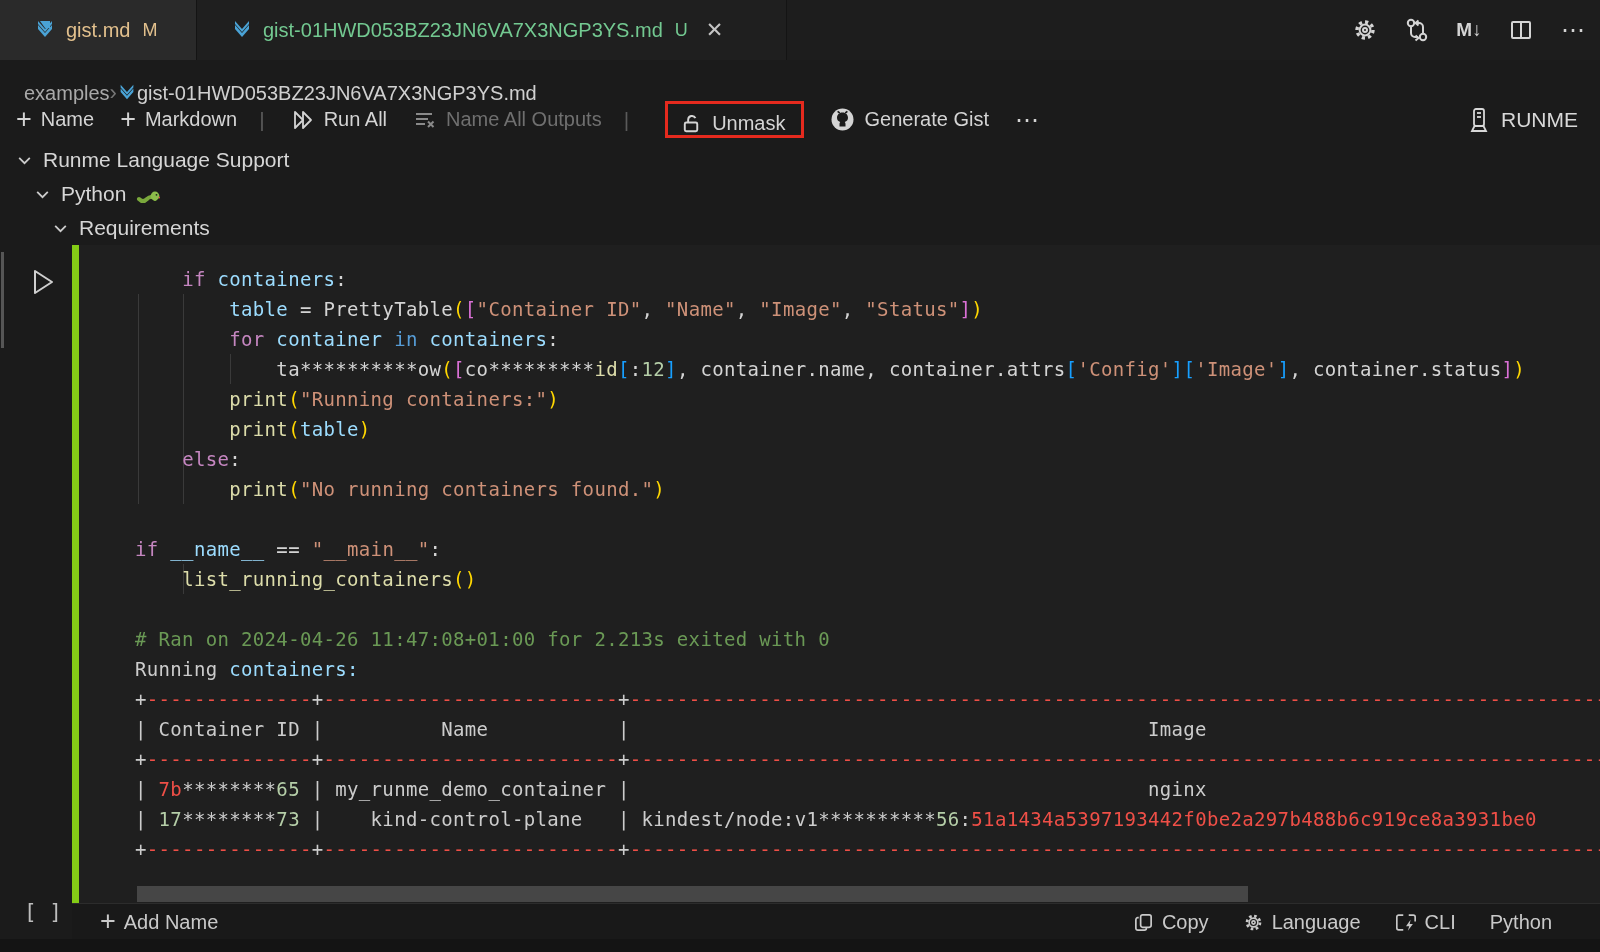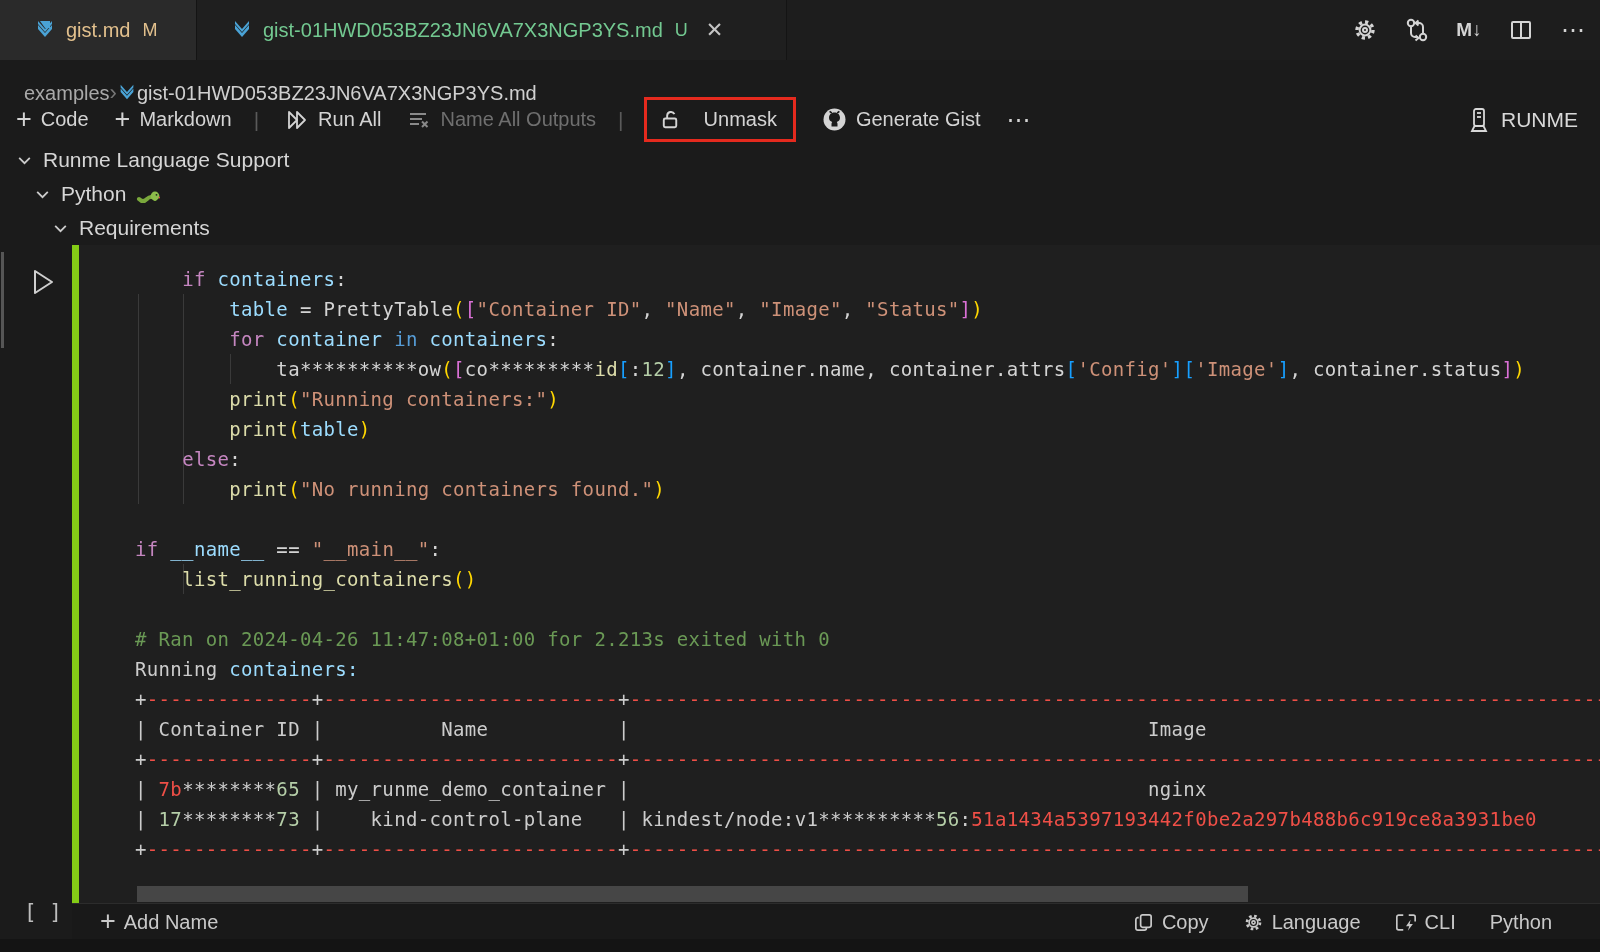--- a/index.html
+++ b/index.html
@@ -21,21 +21,21 @@
   .breadcrumb{left:24px;top:60px;height:36px;display:flex;align-items:center;font-size:20px;color:#a9a9a9;margin-top:15px;}
   .bc-file{color:#d0d0d0;}
   .bc-sep{color:#767676;font-size:22px;}
   
   .toolbar{left:0;top:96px;width:1600px;height:47px;display:flex;align-items:center;font-size:20px;color:#d4d4d4;}
   .tbtn{display:flex;align-items:center;gap:9px;margin-left:26px;white-space:nowrap;cursor:pointer;}
   .tbtn:first-child{margin-left:16px;}
   .tsep{color:#5a5a5a;margin-left:22px;font-size:21px;}
   .disabled{color:#6f6f6f;}
   .plus{font-size:27px;font-weight:300;line-height:20px;position:relative;top:-1px;}
-  .unmaskbox{display:flex;align-items:center;gap:22px;margin-left:20px;padding:8px 16px 8px 12px;border:3px solid #e52a1e;}
+  .unmaskbox{display:flex;align-items:center;gap:9px;margin-left:36px;padding:8px 16px 0 12px;border:3px solid #e52a1e;}
   .more{font-size:24px;letter-spacing:2px;margin-left:26px;}
   .runme-brand{position:absolute;right:22px;top:0;height:47px;display:flex;align-items:center;gap:10px;font-size:21px;color:#d8d8d8;}
   
   .sticky{left:0;top:143px;width:1543px;height:102px;}
   .srow{height:34px;display:flex;align-items:center;gap:10px;font-size:21px;color:#d6d6d6;cursor:pointer;}
   
   .cell{left:72px;top:245px;width:1528px;height:658px;background:#1f1f1f;border-left:7px solid #84cc16;overflow:hidden;}
   .runbtn{left:28px;top:266px;cursor:pointer;}
   .codewrap{position:absolute;left:56px;top:19px;font-family:"DejaVu Sans Mono","Liberation Mono",monospace;
             font-size:19px;line-height:30px;letter-spacing:0.34px;white-space:pre;}
@@ -116,21 +116,21 @@
     <svg width="20" height="20" viewBox="0 0 22 22">
       <polygon points="4,6 11,14 18,6 18,10 11,18 4,10" fill="#4aa3d6"></polygon>
       <polygon points="4,2 11,10 18,2 18,5 11,13 4,5" fill="#4aa3d6"></polygon>
     </svg>
     <span class="bc-file">gist-01HWD053BZ23JN6VA7X3NGP3YS.md</span>
   </div>
 
   <div class="abs toolbar">
     <span class="tbtn">
       <span class="plus">+</span>
-      <span>Code</span>
+      <span>Name</span>
     </span>
     <span class="tbtn">
       <span class="plus">+</span>
       <span>Markdown</span>
     </span>
     <span class="tsep">|</span>
     <span class="tbtn">
       <svg width="24" height="24" viewBox="0 0 24 24" fill="none" stroke="#d4d4d4" stroke-width="1.8" stroke-linejoin="round">
         <polygon points="4,4 12,12 4,20"></polygon>
           <polygon points="12,4 20,12 12,20"></polygon>

